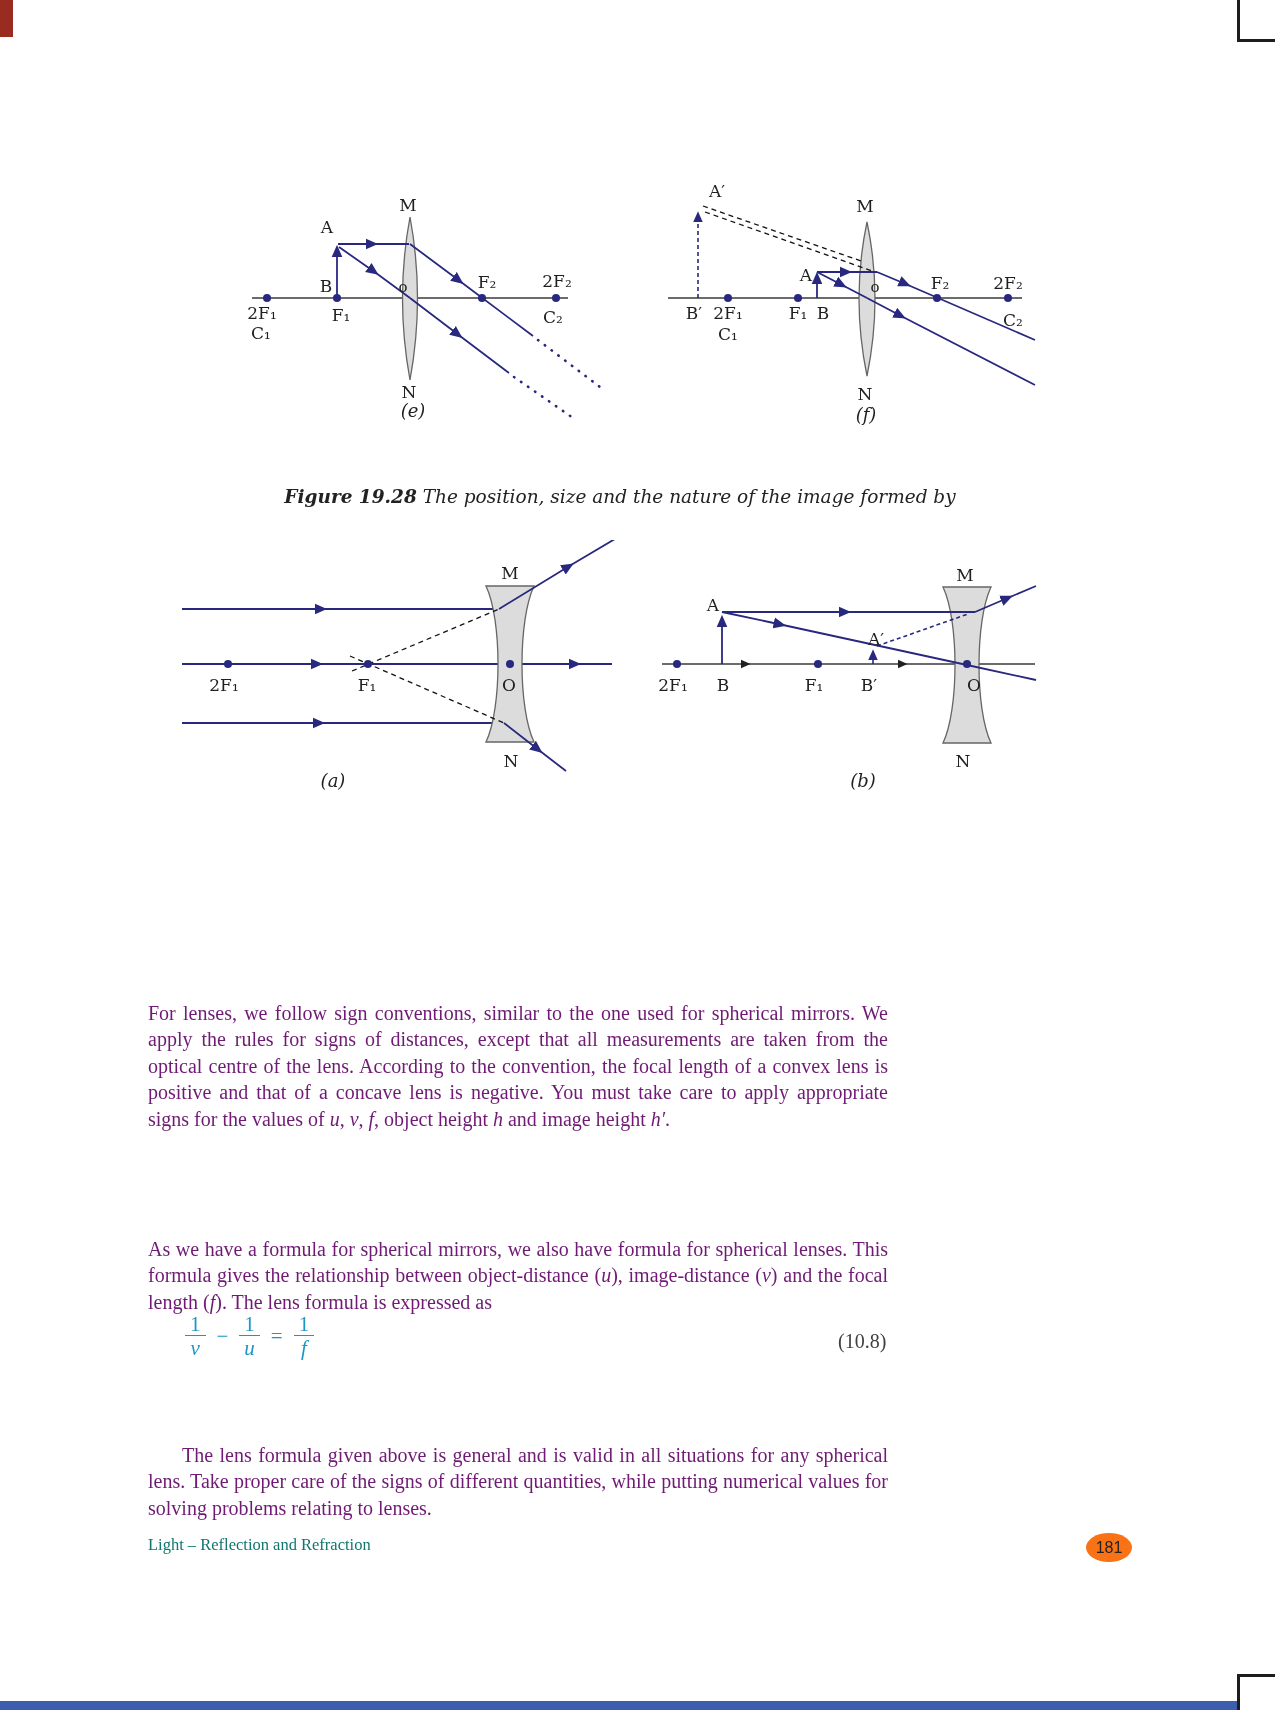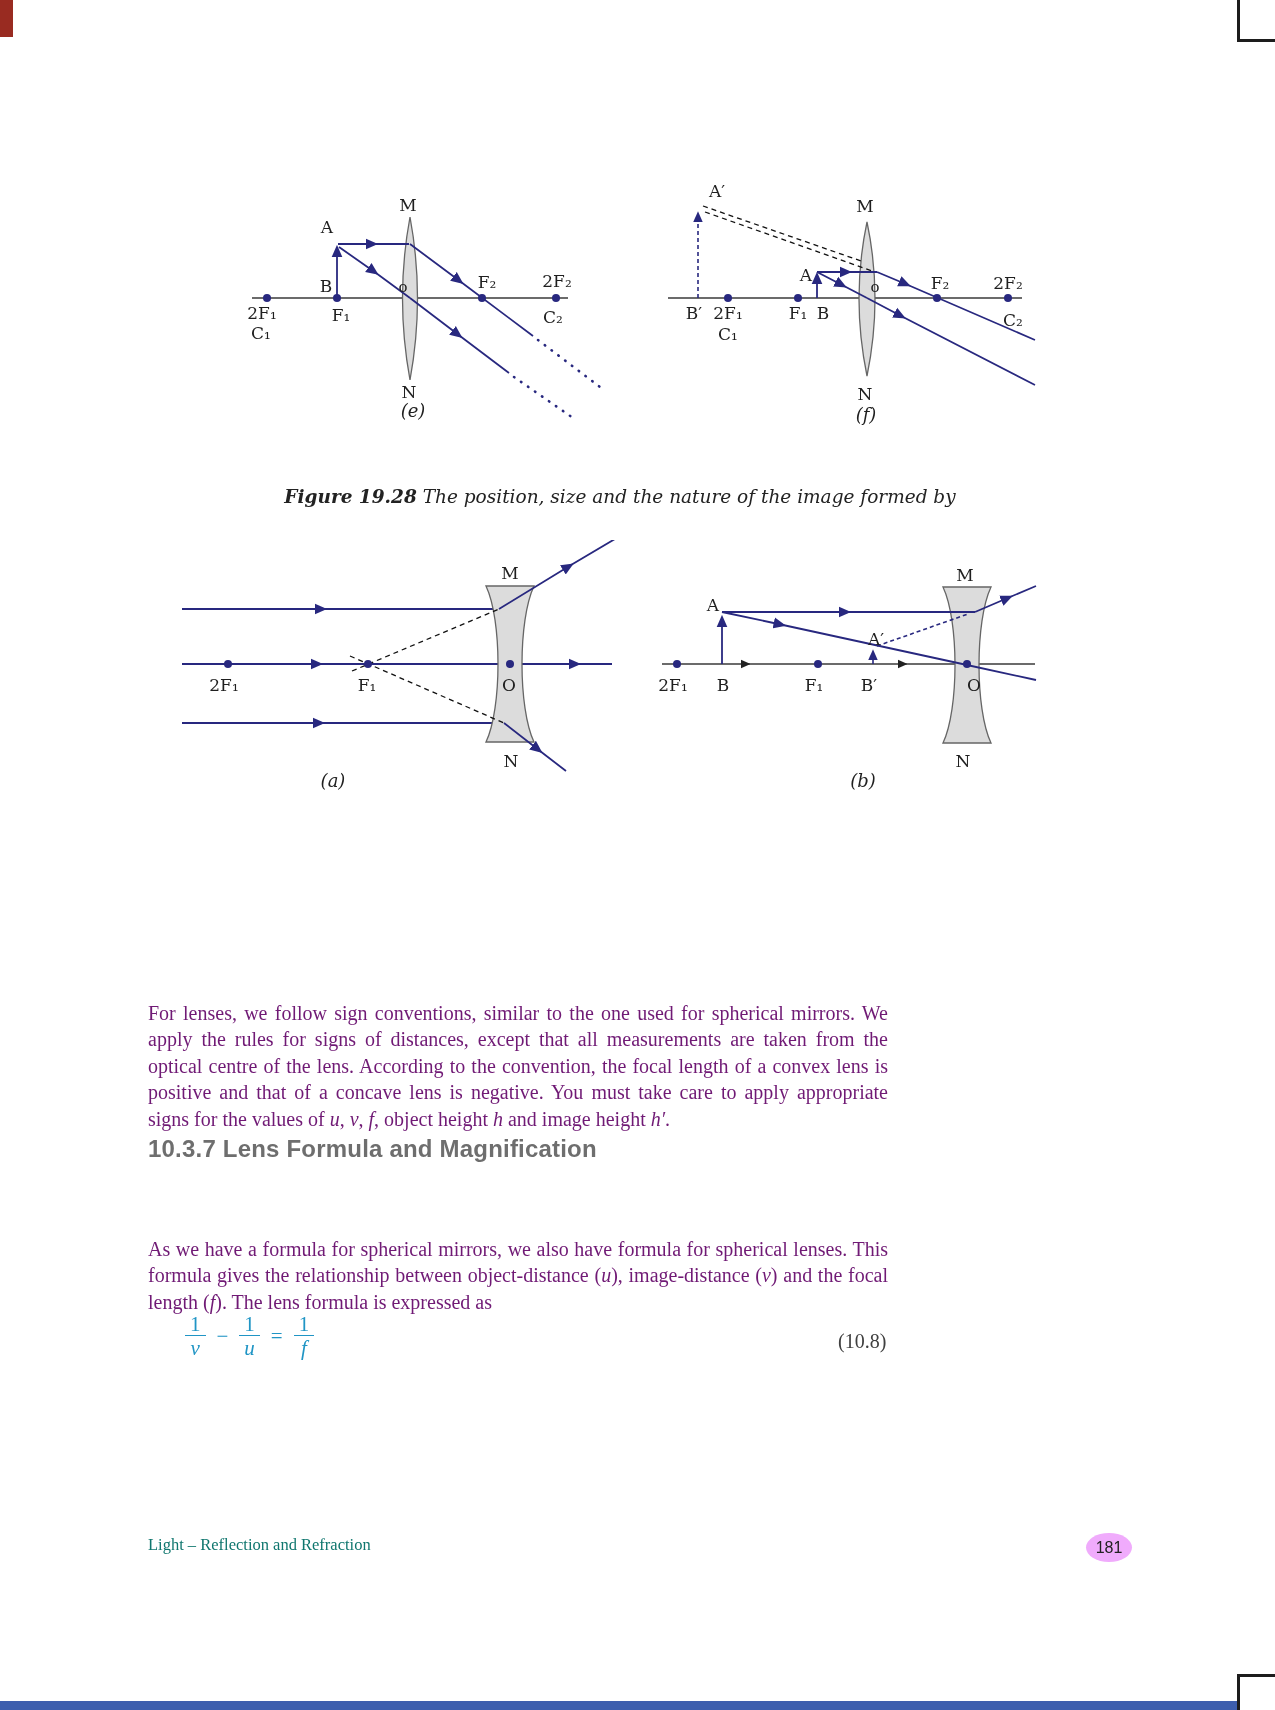--- a/index.html
+++ b/index.html
@@ -33,21 +33,21 @@
   .formula{position:absolute;left:185px;top:1314px;color:#2095c5;
         font-size:21px;display:flex;align-items:center;gap:11px;}
   .frac{display:inline-flex;flex-direction:column;align-items:center;line-height:1.02;}
   .fnum{padding:0 5px;border-bottom:1.6px solid #2095c5;}
   .fden{font-style:italic;padding-top:2px;}
   .eq-number{position:absolute;left:838px;top:1330px;font-size:20px;color:#404040;}
 
   
   .footer-title{position:absolute;left:148px;top:1535px;font-size:16.5px;color:#0f766e;}
   .page-badge{position:absolute;left:1086px;top:1533px;width:46px;height:29px;border-radius:50%;
-        background:#f0abfc;display:flex;align-items:center;justify-content:center;
+        background:#f97316;display:flex;align-items:center;justify-content:center;
         font-family:"Liberation Sans",sans-serif;font-size:16px;color:#222;}
 
   
   svg text{font-family:"DejaVu Serif",serif;font-size:17px;fill:#1f1f1f;}
   svg text.small{font-size:15px;}
   svg text.tag{font-style:italic;font-size:18px;}
   .ray{stroke:#28287f;stroke-width:1.8;fill:none;}
   .axisline{stroke:#3a3a3a;stroke-width:1.4;fill:none;}
   .lensbody{fill:#dcdcdc;stroke:#666;stroke-width:1.3;}
   .dotray{stroke:#28287f;stroke-width:2.6;stroke-dasharray:.5 8;stroke-linecap:round;fill:none;}
@@ -180,40 +180,40 @@
     <text x="814" y="691" text-anchor="middle">F₁</text>
     <text x="869" y="691" text-anchor="middle">B′</text>
     <text x="974" y="691" text-anchor="middle">O</text>
     <text x="963" y="767" text-anchor="middle">N</text>
     <text x="863" y="787" text-anchor="middle" class="tag">(b)</text>
   </svg>
 
 
   <div class="abs bodytext" style="left:148px;top:952px"><span>For lenses, we follow sign conventions, similar to the one used for spherical mirrors. We apply the rules for signs of distances, except that all measurements are taken from the optical centre of the lens. According to the convention, the focal length of a convex lens is positive and that of a concave lens is negative. You must take care to apply appropriate signs for the values of </span><i>u</i><span>, </span><i>v</i><span>, </span><i>f</i><span>, object height </span><i>h</i><span> and image height </span><i>h′</i><span>.</span></div>
 
-  <div class="abs sec-heading" style="left:148px;top:1135px">10.3.7 Lens Formula and Magnification</div>
   <div class="abs bodytext" style="left:148px;top:1188px"><span>As we have a formula for spherical mirrors, we also have formula for spherical lenses. This formula gives the relationship between object-distance (</span><i>u</i><span>), image-distance (</span><i>v</i><span>) and the focal length (</span><i>f</i><span>). The lens formula is expressed as</span></div>
 
   <div class="formula">
     <span class="frac">
         <span class="fnum">1</span>
         <span class="fden">v</span>
       </span>
     <span class="fop">−</span>
     <span class="frac">
         <span class="fnum">1</span>
         <span class="fden">u</span>
       </span>
     <span class="fop">=</span>
     <span class="frac">
         <span class="fnum">1</span>
         <span class="fden">f</span>
       </span>
   </div>
   <div class="eq-number">(10.8)</div>
 
+  <div class="abs bodytext indent-first" style="left:148px;top:1394px">The lens formula given above is general and is valid in all situations for any spherical lens. Take proper care of the signs of different quantities, while putting numerical values for solving problems relating to lenses.</div>
 
   <div class="footer-title">Light – Reflection and Refraction</div>
   <div class="page-badge">
     <span>181</span>
   </div>
 
 </div>
 
 </body></html>

